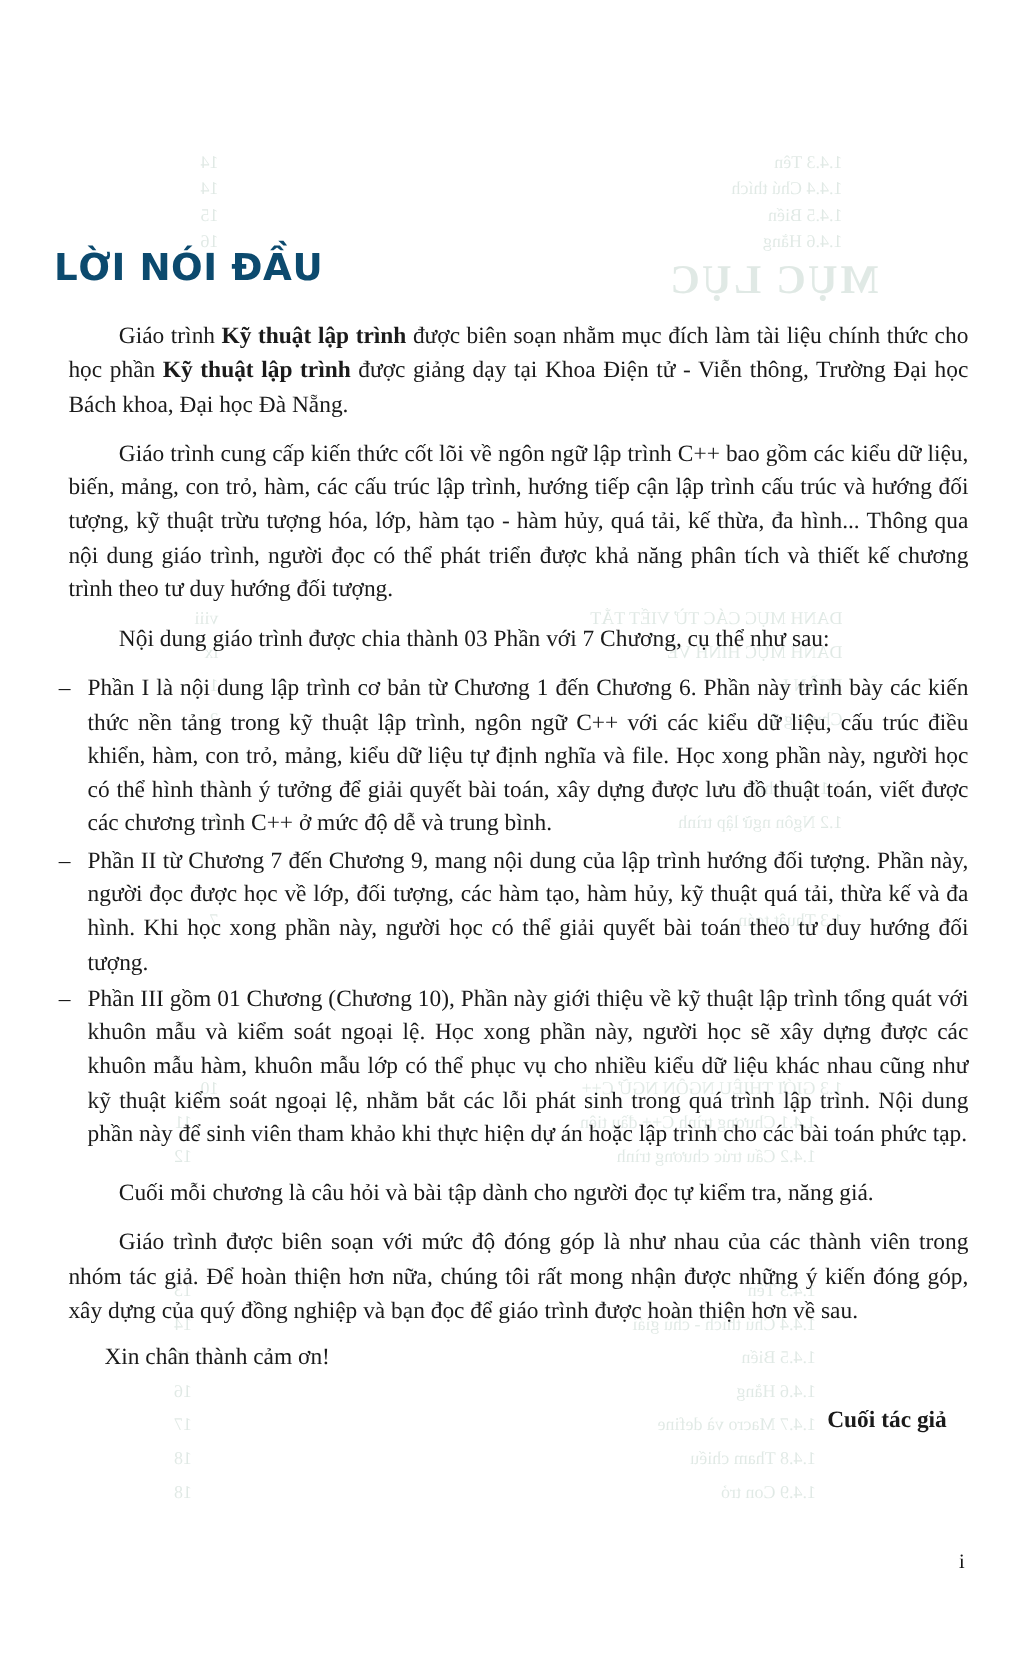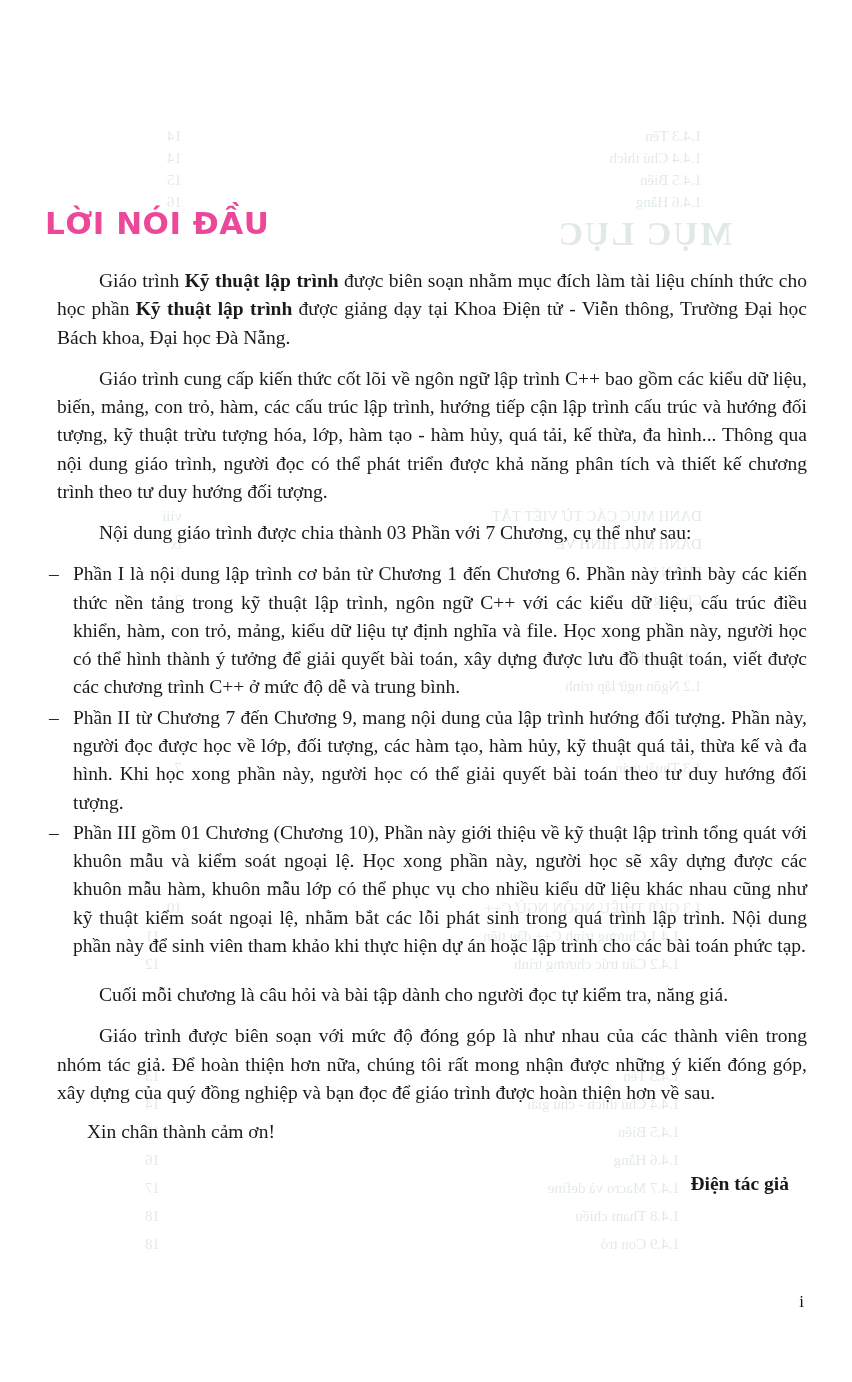--- a/index.html
+++ b/index.html
@@ -58,21 +58,21 @@
     left: 45px;
     top: 205px;
     width: 762px;
   }
   h1.heading {
     font-family: "DejaVu Sans", sans-serif;
     font-size: 31px;
     font-weight: bold;
     letter-spacing: 0.5px;
     margin: 0 0 26px 0;
-    color: #ec4899;
+    color: #0c4a6e;
   }
   p.para {
     margin: 0 0 13px 12px;
     font-size: 19.5px;
     line-height: 1.45;
     text-align: justify;
     text-indent: 42px;
   }
   ul.bullets {
     list-style: none;
@@ -188,17 +188,17 @@
       </li>
     </ul>
 
     <div class="gap-sm"></div>
 
     <p class="para"><span>Cuối mỗi chương là câu hỏi và bài tập dành cho người đọc tự kiểm tra, năng giá.</span></p>
     <p class="para"><span>Giáo trình được biên soạn với mức độ đóng góp là như nhau của các thành viên trong nhóm tác giả. Để hoàn thiện hơn nữa, chúng tôi rất mong nhận được những ý kiến đóng góp, xây dựng của quý đồng nghiệp và bạn đọc để giáo trình được hoàn thiện hơn về sau.</span></p>
 
     <p class="thanks">Xin chân thành cảm ơn!</p>
 
-    <div class="signature">Điện tác giả</div>
+    <div class="signature">Cuối tác giả</div>
   </div>
 
   <div class="folio">i</div>
 </div>
 
 </body></html>

